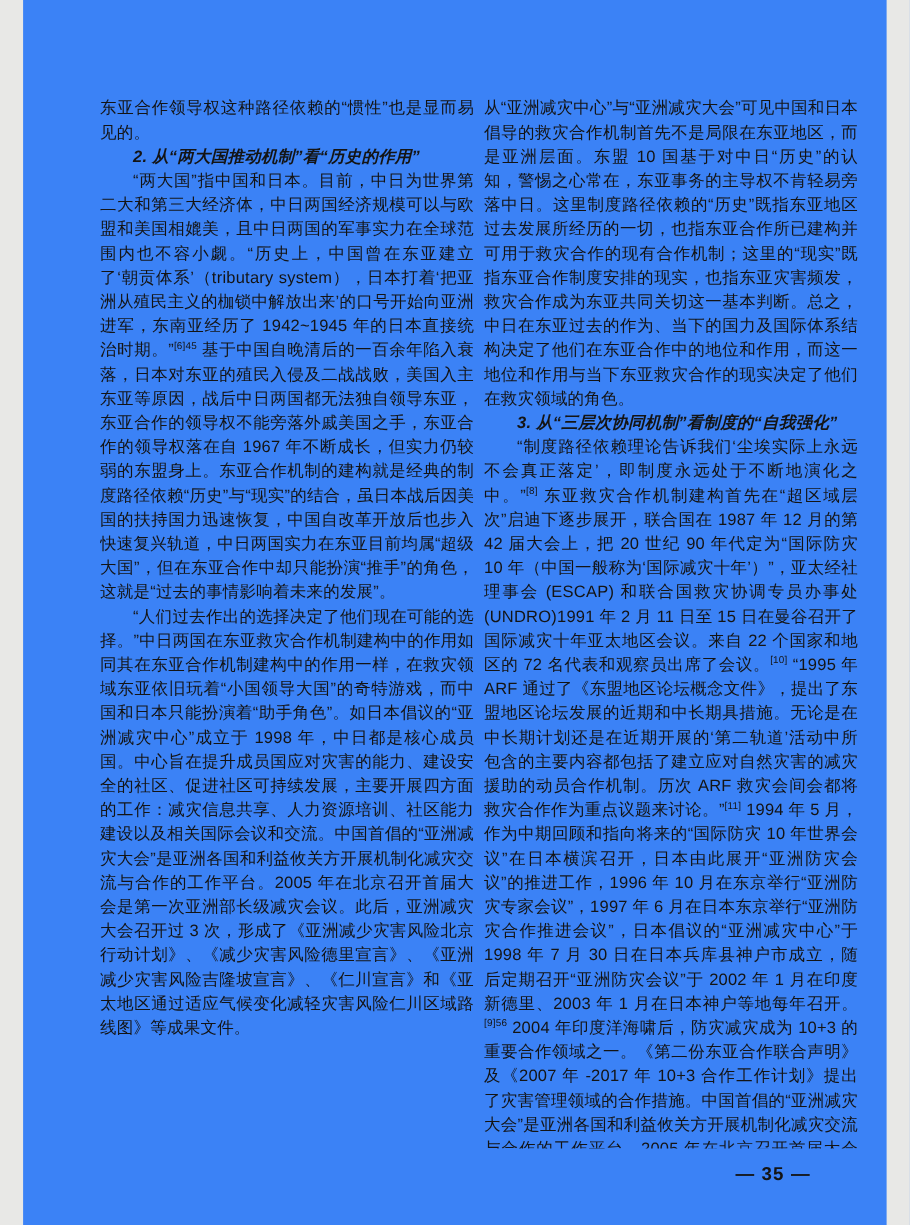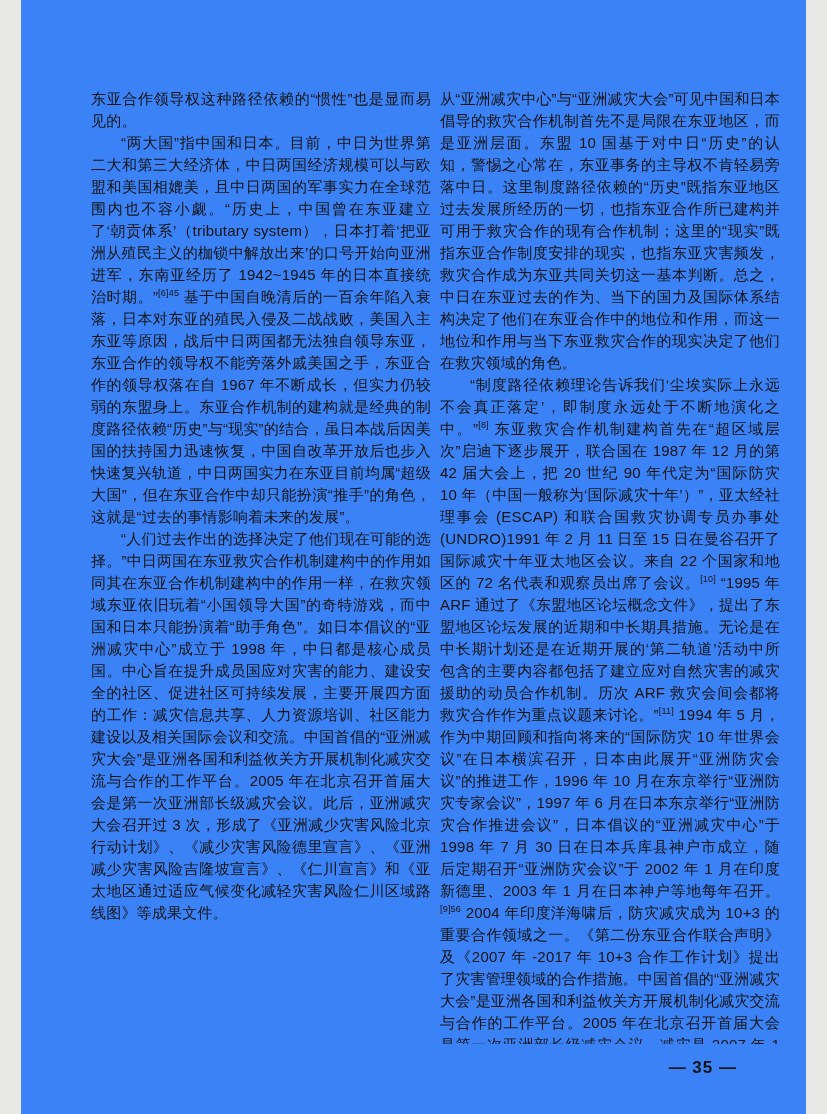--- a/index.html
+++ b/index.html
@@ -62,22 +62,24 @@
     letter-spacing: 1px;
   }
 </style>
 </head>
 <body>
 
 <div class="page">
   <div class="content">
     <div class="column">
         <p class="para"><span>东亚合作领导权这种路径依赖的“惯性”也是显而易见的。</span></p>
+        <h3 class="heading"><span>2. 从“两大国推动机制”看“历史的作用”</span></h3>
         <p class="para indent"><span>“两大国”指中国和日本。目前，中日为世界第二大和第三大经济体，中日两国经济规模可以与欧盟和美国相媲美，且中日两国的军事实力在全球范围内也不容小觑。“历史上，中国曾在东亚建立了‘朝贡体系’（tributary system），日本打着‘把亚洲从殖民主义的枷锁中解放出来’的口号开始向亚洲进军，东南亚经历了 1942~1945 年的日本直接统治时期。”</span><sup>[6]45</sup><span> 基于中国自晚清后的一百余年陷入衰落，日本对东亚的殖民入侵及二战战败，美国入主东亚等原因，战后中日两国都无法独自领导东亚，东亚合作的领导权不能旁落外戚美国之手，东亚合作的领导权落在自 1967 年不断成长，但实力仍较弱的东盟身上。东亚合作机制的建构就是经典的制度路径依赖“历史”与“现实”的结合，虽日本战后因美国的扶持国力迅速恢复，中国自改革开放后也步入快速复兴轨道，中日两国实力在东亚目前均属“超级大国”，但在东亚合作中却只能扮演“推手”的角色，这就是“过去的事情影响着未来的发展”。</span></p>
         <p class="para indent"><span>“人们过去作出的选择决定了他们现在可能的选择。”中日两国在东亚救灾合作机制建构中的作用如同其在东亚合作机制建构中的作用一样，在救灾领域东亚依旧玩着“小国领导大国”的奇特游戏，而中国和日本只能扮演着“助手角色”。如日本倡议的“亚洲减灾中心”成立于 1998 年，中日都是核心成员国。中心旨在提升成员国应对灾害的能力、建设安全的社区、促进社区可持续发展，主要开展四方面的工作：减灾信息共享、人力资源培训、社区能力建设以及相关国际会议和交流。中国首倡的“亚洲减灾大会”是亚洲各国和利益攸关方开展机制化减灾交流与合作的工作平台。2005 年在北京召开首届大会是第一次亚洲部长级减灾会议。此后，亚洲减灾大会召开过 3 次，形成了《亚洲减少灾害风险北京行动计划》、《减少灾害风险德里宣言》、《亚洲减少灾害风险吉隆坡宣言》、《仁川宣言》和《亚太地区通过适应气候变化减轻灾害风险仁川区域路线图》等成果文件。</span></p>
       </div>
     <div class="column">
         <p class="para"><span>从“亚洲减灾中心”与“亚洲减灾大会”可见中国和日本倡导的救灾合作机制首先不是局限在东亚地区，而是亚洲层面。东盟 10 国基于对中日“历史”的认知，警惕之心常在，东亚事务的主导权不肯轻易旁落中日。这里制度路径依赖的“历史”既指东亚地区过去发展所经历的一切，也指东亚合作所已建构并可用于救灾合作的现有合作机制；这里的“现实”既指东亚合作制度安排的现实，也指东亚灾害频发，救灾合作成为东亚共同关切这一基本判断。总之，中日在东亚过去的作为、当下的国力及国际体系结构决定了他们在东亚合作中的地位和作用，而这一地位和作用与当下东亚救灾合作的现实决定了他们在救灾领域的角色。</span></p>
+        <h3 class="heading"><span>3. 从“三层次协同机制”看制度的“自我强化”</span></h3>
         <p class="para indent"><span>“制度路径依赖理论告诉我们‘尘埃实际上永远不会真正落定’，即制度永远处于不断地演化之中。”</span><sup>[8]</sup><span> 东亚救灾合作机制建构首先在“超区域层次”启迪下逐步展开，联合国在 1987 年 12 月的第 42 届大会上，把 20 世纪 90 年代定为“国际防灾 10 年（中国一般称为‘国际减灾十年’）”，亚太经社理事会 (ESCAP) 和联合国救灾协调专员办事处 (UNDRO)1991 年 2 月 11 日至 15 日在曼谷召开了国际减灾十年亚太地区会议。来自 22 个国家和地区的 72 名代表和观察员出席了会议。</span><sup>[10]</sup><span> “1995 年 ARF 通过了《东盟地区论坛概念文件》，提出了东盟地区论坛发展的近期和中长期具措施。无论是在中长期计划还是在近期开展的‘第二轨道’活动中所包含的主要内容都包括了建立应对自然灾害的减灾援助的动员合作机制。历次 ARF 救灾会间会都将救灾合作作为重点议题来讨论。”</span><sup>[11]</sup><span> 1994 年 5 月，作为中期回顾和指向将来的“国际防灾 10 年世界会议”在日本横滨召开，日本由此展开“亚洲防灾会议”的推进工作，1996 年 10 月在东京举行“亚洲防灾专家会议”，1997 年 6 月在日本东京举行“亚洲防灾合作推进会议”，日本倡议的“亚洲减灾中心”于 1998 年 7 月 30 日在日本兵库县神户市成立，随后定期召开“亚洲防灾会议”于 2002 年 1 月在印度新德里、2003 年 1 月在日本神户等地每年召开。</span><sup>[9]56</sup><span> 2004 年印度洋海啸后，防灾减灾成为 10+3 的重要合作领域之一。《第二份东亚合作联合声明》及《2007 年 -2017 年 10+3 合作工作计划》提出了灾害管理领域的合作措施。中国首倡的“亚洲减灾大会”是亚洲各国和利益攸关方开展机制化减灾交流与合作的工作平台。2005 年在北京召开首届大会是第一次亚洲部长级减灾会议。减灾是 2007 年 1 月第二届东亚峰会确定的重点合作领域之一。2009 年第四届东亚峰会发表《东亚峰会灾害管理帕塔</span></p>
       </div>
   </div>
   <div class="footer-pagenum">— 35 —</div>
 </div>
 
 </body></html>

